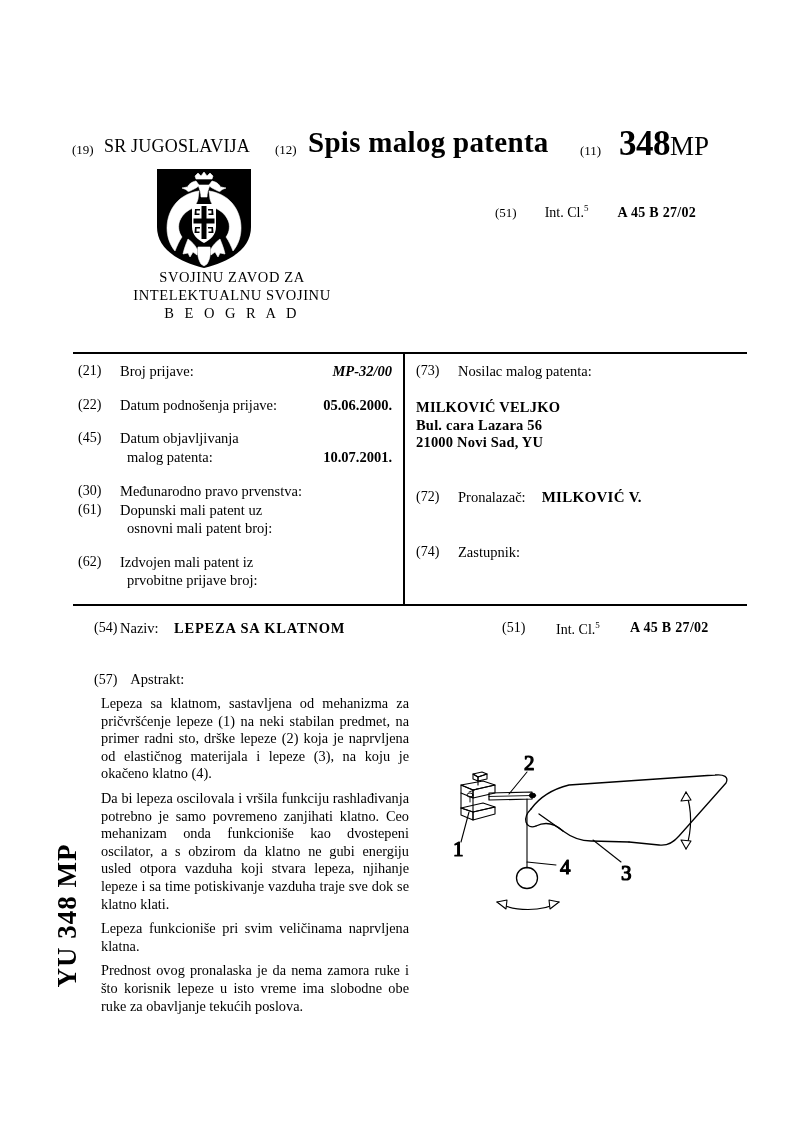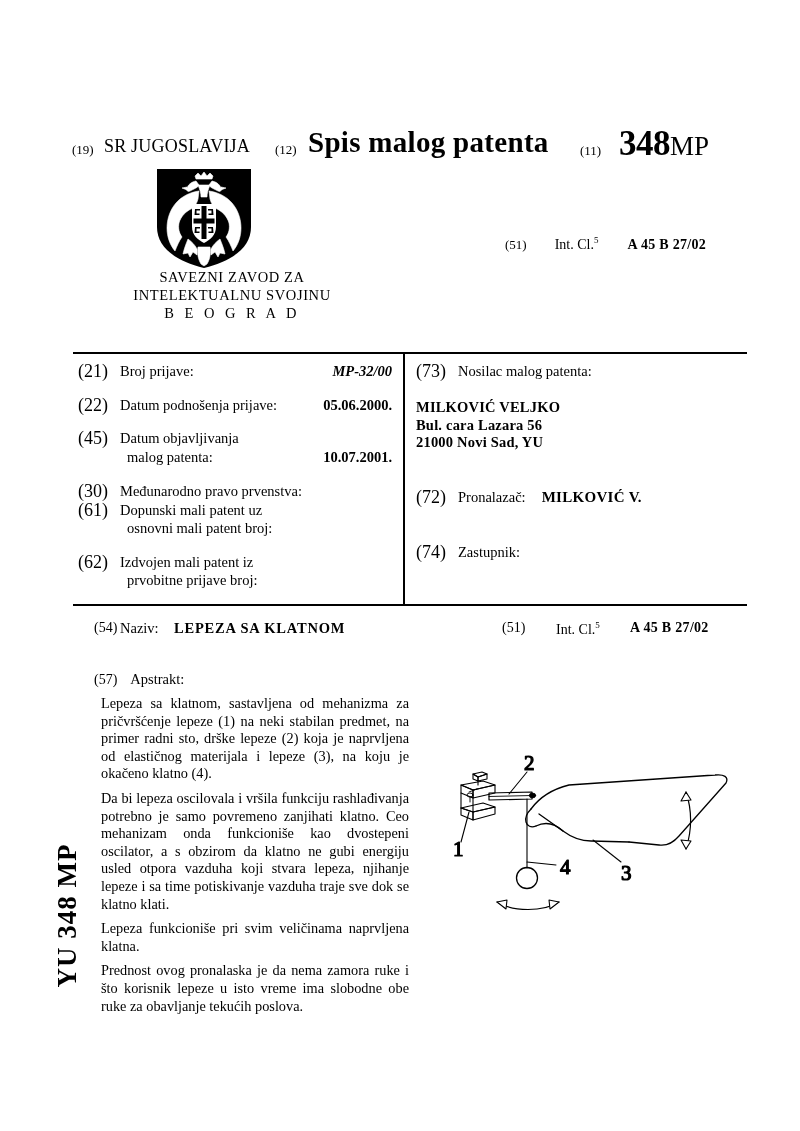--- a/index.html
+++ b/index.html
@@ -88,23 +88,22 @@
     letter-spacing: -0.5px;
   }
   .hdr-number .suffix {
     font-size: 27px;
     letter-spacing: 0px;
   }
 
   
   .hdr-intcl {
     position: absolute;
-    left: 433px; top: 71px;
-    white-space: nowrap;
-    margin-top: 32px;
+    left: 423px; top: 71px;
+    white-space: nowrap;
   }
   .intcl-code { font-size: 13px; }
   .intcl-label { font-size: 14px; margin-left: 24px; }
   .intcl-label sup { font-size: 9px; }
   .intcl-value {
     font-size: 14px;
     font-weight: bold;
     margin-left: 25px;
     letter-spacing: 0.3px;
   }
@@ -164,21 +163,21 @@
 
   .frow {
     position: relative;
     margin-bottom: 11px;
     font-size: 14.5px;
     line-height: 18.5px;
   }
   .frow .fcode {
     position: absolute;
     left: 0; top: 0;
-    font-size: 18px;
+    font-size: 14px;
   }
   .frow .flabel {
     display: block;
     margin-left: 42px;
     padding-right: 2px;
   }
   .frow .flabel .cont {
     display: block;
     margin-left: 7px;
   }
@@ -358,21 +357,21 @@
           <path d="M40 42 h5 v1.5 h-3.5 v3 h3 v1.5 h-5 z"></path>
           <path d="M58 42 h-5 v1.5 h3.5 v3 h-3 v1.5 h5 z"></path>
           <path d="M40 60 h5 v1.5 h-3.5 v3 h3 v1.5 h-5 z"></path>
           <path d="M58 60 h-5 v1.5 h3.5 v3 h-3 v1.5 h5 z"></path>
         </g>
       </g>
     </svg>
   </div>
 
   <div class="institution">
-    <div class="l1">SAVEZNI ZAVOD ZA</div>
+    <div class="l1">SVOJINU ZAVOD ZA</div>
     <div class="l2">INTELEKTUALNU SVOJINU</div>
     <div class="l3">B E O G R A D</div>
   </div>
 
   <div class="rule rule-top"></div>
   <div class="vdivider"></div>
   <div class="rule rule-mid"></div>
 
   <div class="biblio-left">
 

